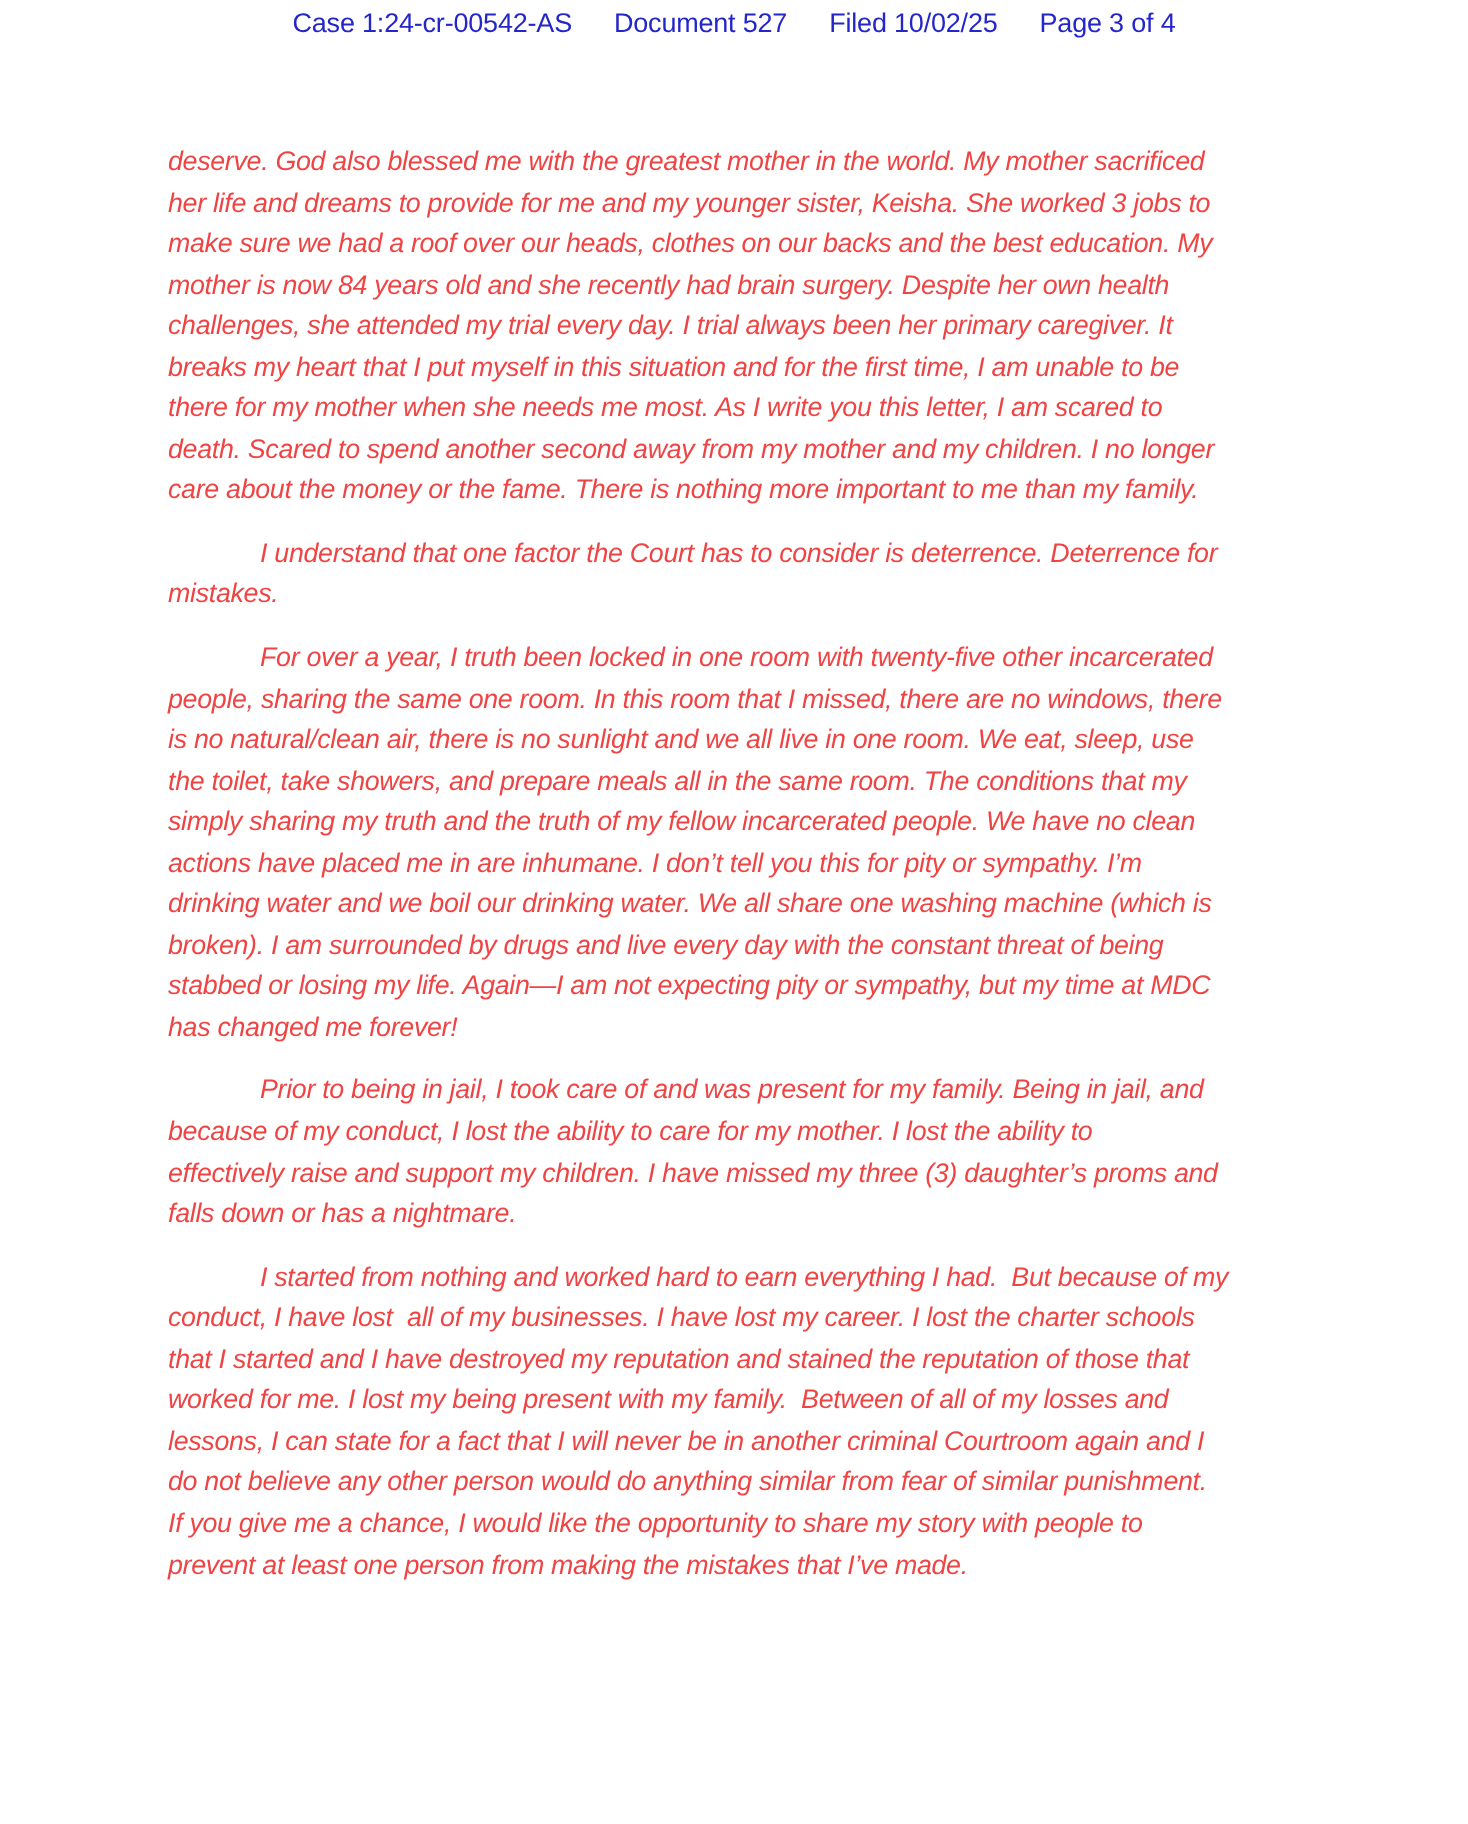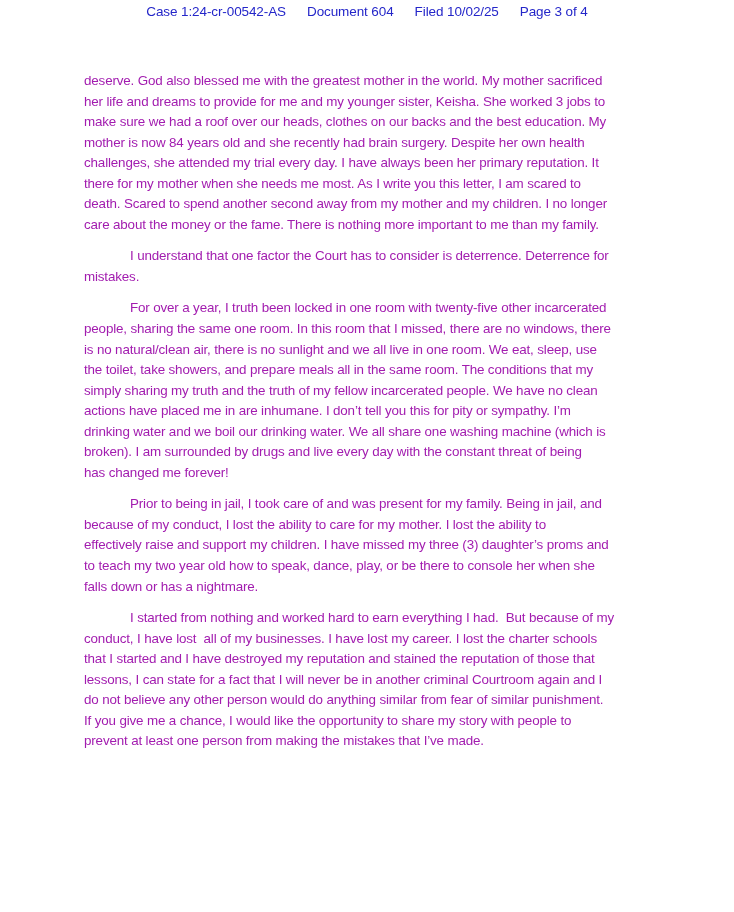--- a/index.html
+++ b/index.html
@@ -48,62 +48,64 @@
     padding-left: 46px;
   }
 </style>
 </head>
 <body>
 
 <div class="page">
 
   <div class="stamp" style="color: rgb(36, 38, 201);">
     <span>Case 1:24-cr-00542-AS</span>
-    <span>Document 604</span>
+    <span>Document 527</span>
     <span>Filed 10/02/25</span>
     <span>Page 3 of 4</span>
   </div>
 
-  <div class="letter-body" style="color: #a21caf;">
+  <div class="letter-body" style="color: #ef4444; font-style: italic;">
       <div class="para">
         <div class="line">deserve. God also blessed me with the greatest mother in the world. My mother sacrificed</div>
         <div class="line">her life and dreams to provide for me and my younger sister, Keisha. She worked 3 jobs to</div>
         <div class="line">make sure we had a roof over our heads, clothes on our backs and the best education. My</div>
         <div class="line">mother is now 84 years old and she recently had brain surgery. Despite her own health</div>
-        <div class="line">challenges, she attended my trial every day. I have always been her primary reputation. It</div>
+        <div class="line">challenges, she attended my trial every day. I trial always been her primary caregiver. It</div>
+        <div class="line">breaks my heart that I put myself in this situation and for the first time, I am unable to be</div>
         <div class="line">there for my mother when she needs me most. As I write you this letter, I am scared to</div>
         <div class="line">death. Scared to spend another second away from my mother and my children. I no longer</div>
         <div class="line">care about the money or the fame. There is nothing more important to me than my family.</div>
       </div>
       <div class="para indent">
         <div class="line">I understand that one factor the Court has to consider is deterrence. Deterrence for</div>
         <div class="line">mistakes.</div>
       </div>
       <div class="para indent">
         <div class="line">For over a year, I truth been locked in one room with twenty-five other incarcerated</div>
         <div class="line">people, sharing the same one room. In this room that I missed, there are no windows, there</div>
         <div class="line">is no natural/clean air, there is no sunlight and we all live in one room. We eat, sleep, use</div>
         <div class="line">the toilet, take showers, and prepare meals all in the same room. The conditions that my</div>
         <div class="line">simply sharing my truth and the truth of my fellow incarcerated people. We have no clean</div>
         <div class="line">actions have placed me in are inhumane. I don’t tell you this for pity or sympathy. I’m</div>
         <div class="line">drinking water and we boil our drinking water. We all share one washing machine (which is</div>
         <div class="line">broken). I am surrounded by drugs and live every day with the constant threat of being</div>
+        <div class="line">stabbed or losing my life. Again—I am not expecting pity or sympathy, but my time at MDC</div>
         <div class="line">has changed me forever!</div>
       </div>
       <div class="para indent">
         <div class="line">Prior to being in jail, I took care of and was present for my family. Being in jail, and</div>
         <div class="line">because of my conduct, I lost the ability to care for my mother. I lost the ability to</div>
         <div class="line">effectively raise and support my children. I have missed my three (3) daughter’s proms and</div>
-        <div class="line">to teach my two year old how to speak, dance, play, or be there to console her when she</div>
         <div class="line">falls down or has a nightmare.</div>
       </div>
       <div class="para indent">
         <div class="line">I started from nothing and worked hard to earn everything I had.  But because of my</div>
         <div class="line">conduct, I have lost  all of my businesses. I have lost my career. I lost the charter schools</div>
         <div class="line">that I started and I have destroyed my reputation and stained the reputation of those that</div>
+        <div class="line">worked for me. I lost my being present with my family.  Between of all of my losses and</div>
         <div class="line">lessons, I can state for a fact that I will never be in another criminal Courtroom again and I</div>
         <div class="line">do not believe any other person would do anything similar from fear of similar punishment.</div>
         <div class="line">If you give me a chance, I would like the opportunity to share my story with people to</div>
         <div class="line">prevent at least one person from making the mistakes that I’ve made.</div>
       </div>
     </div>
 
 </div>
 
 </body></html>

